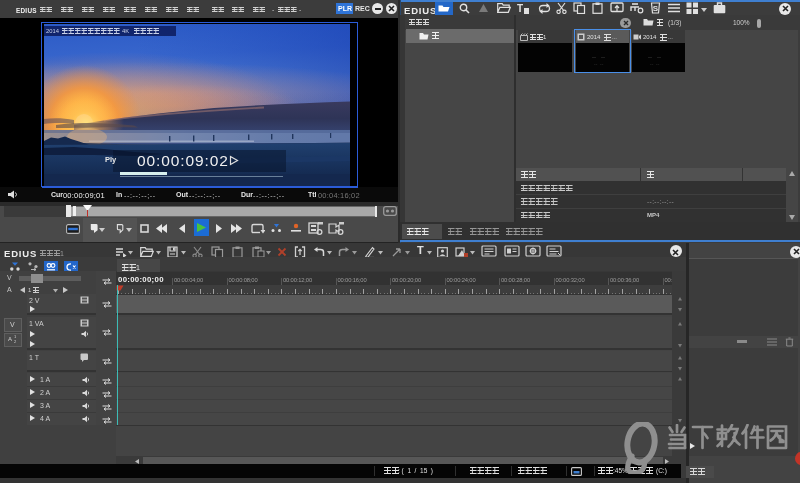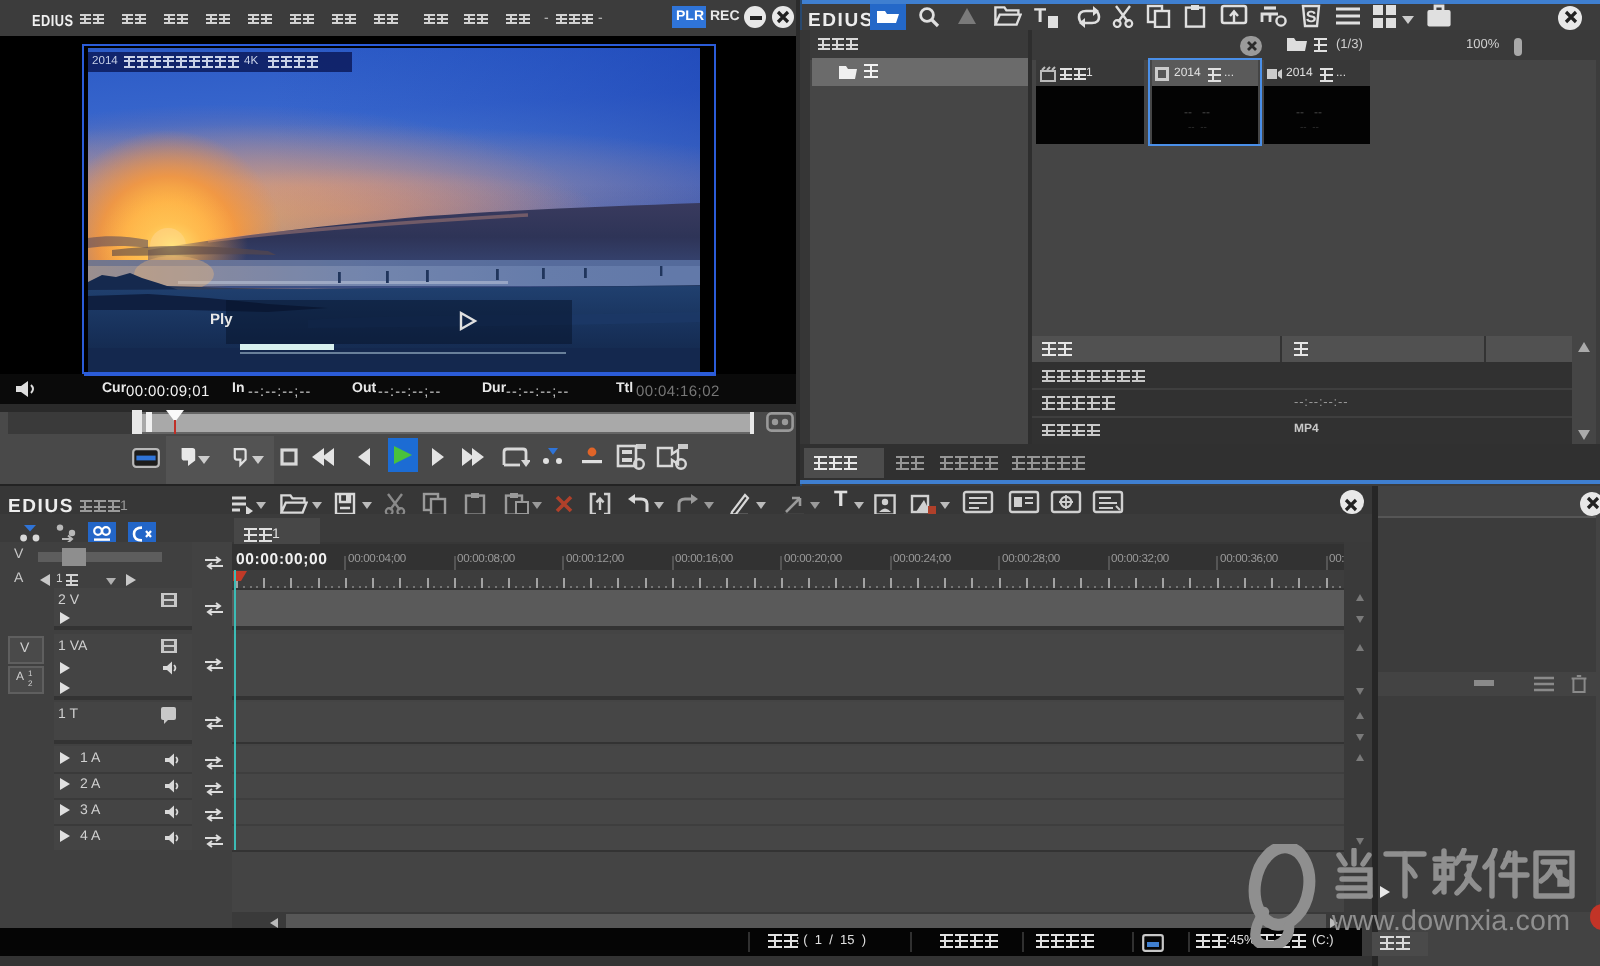--- a/index.html
+++ b/index.html
@@ -125,20 +125,21 @@
         <rect x="286" y="109" width="1.2" height="5"></rect>
       </g>
     </svg>
 <u style="left:44px;top:26px;width:132px;height:9.5px;background:rgba(10,22,85,.8)"></u>
 <b style="left:46px;top:28px;font:normal 5.8px 'Liberation Sans',sans-serif;color:#c9d2e8;white-space:pre">2014</b>
 <i style="left:62px;top:28px;width:57.5px;height:5.5px;background:linear-gradient(90deg,#c9d2e8 0 5.5px,rgba(0,0,0,0) 0) 0 0/6.5px 1px repeat-x,linear-gradient(90deg,#c9d2e8 0 5.5px,rgba(0,0,0,0) 0) 0 2.0px/6.5px 1px repeat-x,linear-gradient(90deg,#c9d2e8 0 5.5px,rgba(0,0,0,0) 0) 0 4.5px/6.5px 1px repeat-x,linear-gradient(90deg,rgba(0,0,0,0) 0 2.0px,#c9d2e8 0 3.0px,rgba(0,0,0,0) 0) 0 0/6.5px 5.5px repeat-x"></i>
 <b style="left:122px;top:28px;font:normal 5.8px 'Liberation Sans',sans-serif;color:#c9d2e8;white-space:pre">4K</b>
 <i style="left:134px;top:28px;width:25.0px;height:5.5px;background:linear-gradient(90deg,#c9d2e8 0 5.5px,rgba(0,0,0,0) 0) 0 0/6.5px 1px repeat-x,linear-gradient(90deg,#c9d2e8 0 5.5px,rgba(0,0,0,0) 0) 0 2.0px/6.5px 1px repeat-x,linear-gradient(90deg,#c9d2e8 0 5.5px,rgba(0,0,0,0) 0) 0 4.5px/6.5px 1px repeat-x,linear-gradient(90deg,rgba(0,0,0,0) 0 2.0px,#c9d2e8 0 3.0px,rgba(0,0,0,0) 0) 0 0/6.5px 5.5px repeat-x"></i>
 <u style="left:113px;top:150px;width:173px;height:21.5px;background:rgba(6,18,40,.5)"></u>
 <b style="left:105px;top:155px;font:bold 7.5px 'Liberation Sans',sans-serif;color:#e8e8e8;white-space:pre">Ply</b>
+<b style="left:137px;top:152px;font:normal 15.5px 'Liberation Sans',sans-serif;color:#f0f0f0;letter-spacing:0.9px;white-space:pre">00:00:09:02</b>
 <svg style="left:229px;top:155px;position:absolute" width="10" height="11" viewBox="0 0 10 11">
       <path d="M1.5 1.5 L8.5 5.5 1.5 9.5 Z" fill="none" stroke="#e0e0e0" stroke-width="1.2"></path>
     </svg>
 <u style="left:120px;top:175.5px;width:163px;height:1px;background:rgba(190,215,230,.5)"></u>
 <u style="left:120px;top:172px;width:47px;height:3px;background:#d8f0ee"></u>
 <u style="left:0px;top:187px;width:400px;height:15px;background:#0a0a0a"></u>
 <svg style="left:7px;top:189px;position:absolute" width="11" height="11" viewBox="0 0 11 11">
       <path d="M1 4 h2.5 L7 1.5 V9.5 L3.5 7 H1 Z" fill="#ddd"></path>
       <path d="M8.5 3.5 q2 2 0 4" stroke="#ddd" fill="none"></path>
     </svg>
@@ -796,13 +797,12 @@
       </g>
       <g fill="none" stroke="#8f8f8f" stroke-width="2.7" stroke-linecap="round" transform="translate(75)">
         <path d="M6.5 1 Q5 6 1.5 9.5 M5 7 V24"></path>
         <path d="M13.5 2.5 Q12.5 6.5 10.5 9.5 M12 6 H21.5 M9.5 13.5 H22.5 M16.5 2.5 V24"></path>
       </g>
       <g fill="none" stroke="#8f8f8f" stroke-width="2.7" stroke-linecap="round" transform="translate(100)">
         <path d="M2 2.5 H20 V24 M2 2.5 V24 M2 24 H20"></path>
         <path d="M5.5 7 H16.5 M11 7 Q10 13 4.5 16.5 M11 10 q1.5 5 6.5 7 M14 12 v6 h3.5"></path>
       </g>
     </svg>
-<b style="left:666px;top:452.5px;font:normal 14.3px 'Liberation Sans',sans-serif;color:#8f8f8f;letter-spacing:0.1px;white-space:pre">www.downxia.com</b>
 </div>
 </body></html>

